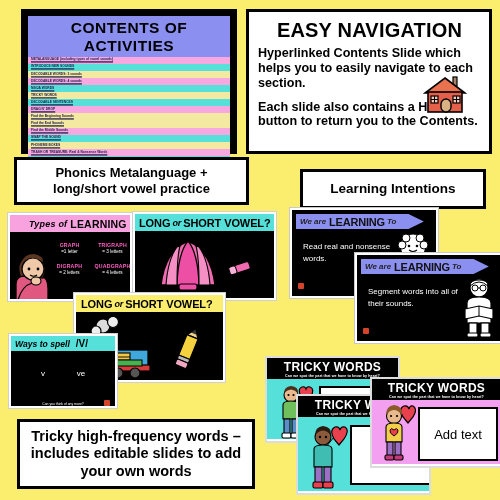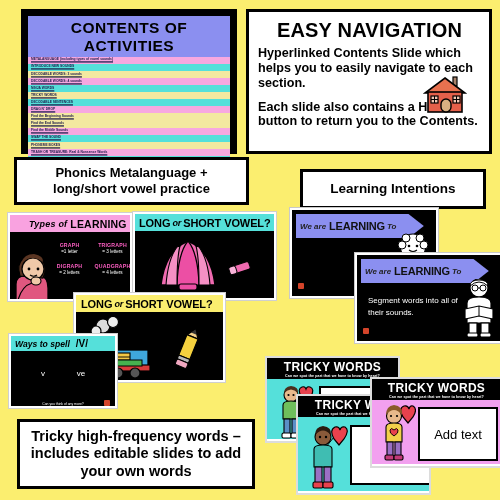--- a/index.html
+++ b/index.html
@@ -130,21 +130,21 @@
   .home-chip{
     position:absolute;width:6px;height:6px;background:#d4442a;
     border-radius:1px;
   }
 
   
   .walt{position:absolute;background:#000;border:2px solid #fff;box-shadow:0 0 0 1px #c9c9c9;overflow:hidden;}
   #walt-1{left:290px;top:208px;width:144px;height:86px;}
   #walt-2{left:355px;top:253px;width:144px;height:86px;}
   .walt-banner{
-    position:relative;margin:4px 0 0 4px;height:24px;width:86%;
+    position:relative;margin:4px 0 0 4px;height:15px;width:86%;
     background:#8b8ff0;display:flex;align-items:center;padding-left:4px;
     clip-path:polygon(0 0, 88% 0, 100% 50%, 88% 100%, 0 100%);
   }
   .walt-banner .we-are{font-style:italic;font-weight:bold;font-size:8px;color:#222;margin-right:3px;}
   .walt-banner .learning{font-weight:bold;font-size:11px;color:#111;letter-spacing:-.2px;text-align:right;}
   .walt-banner .to{font-style:italic;font-weight:bold;font-size:8px;color:#222;margin-left:2px;}
   .walt-text{color:#fff;font-size:8px;line-height:1.55;padding:12px 0 0 11px;width:66%;}
   .walt-fig{position:absolute;right:4px;}
 
   
@@ -358,20 +358,21 @@
       <div class="home-chip" style="right:5px;bottom:4px;"></div>
     </div>
   </div>
 
   <div class="walt" id="walt-1">
     <div class="walt-banner">
       <span class="we-are">We are</span>
       <span class="learning">LEARNING</span>
       <span class="to">To</span>
     </div>
+    <div class="walt-text">Read real and nonsense words.</div>
     <svg class="walt-fig" style="top:22px;width:38px;height:40px;" viewBox="0 0 38 40">
       <path d="M19 2 Q30 2 31 12 Q33 18 29 22 L9 22 Q5 18 7 12 Q8 2 19 2 Z" fill="#fff" stroke="#000" stroke-width="1.2"></path>
       <circle cx="12" cy="6" r="4" fill="#fff" stroke="#000" stroke-width="1"></circle>
       <circle cx="26" cy="6" r="4" fill="#fff" stroke="#000" stroke-width="1"></circle>
       <circle cx="8" cy="13" r="4" fill="#fff" stroke="#000" stroke-width="1"></circle>
       <circle cx="30" cy="13" r="4" fill="#fff" stroke="#000" stroke-width="1"></circle>
       <circle cx="15" cy="14" r="1.3" fill="#000"></circle>
       <circle cx="23" cy="14" r="1.3" fill="#000"></circle>
       <path d="M15 18 Q19 21 23 18" stroke="#000" stroke-width="1.1" fill="none"></path>
       <path d="M7 40 L7 30 Q7 24 19 24 Q31 24 31 30 L31 40 Z" fill="#fff" stroke="#000" stroke-width="1.2"></path>

